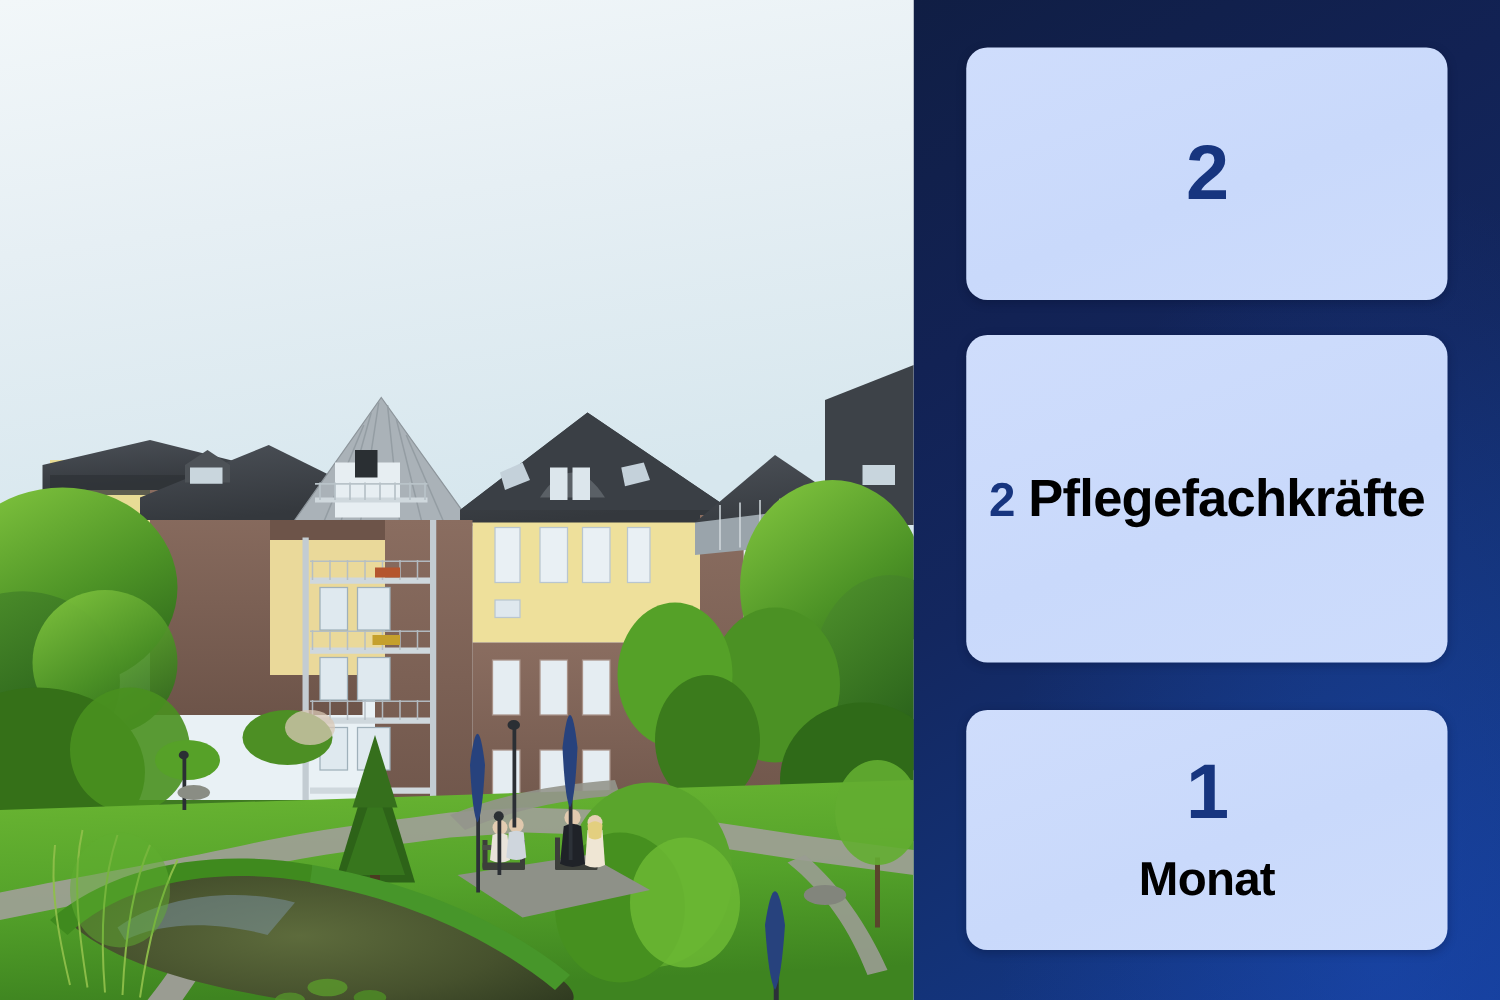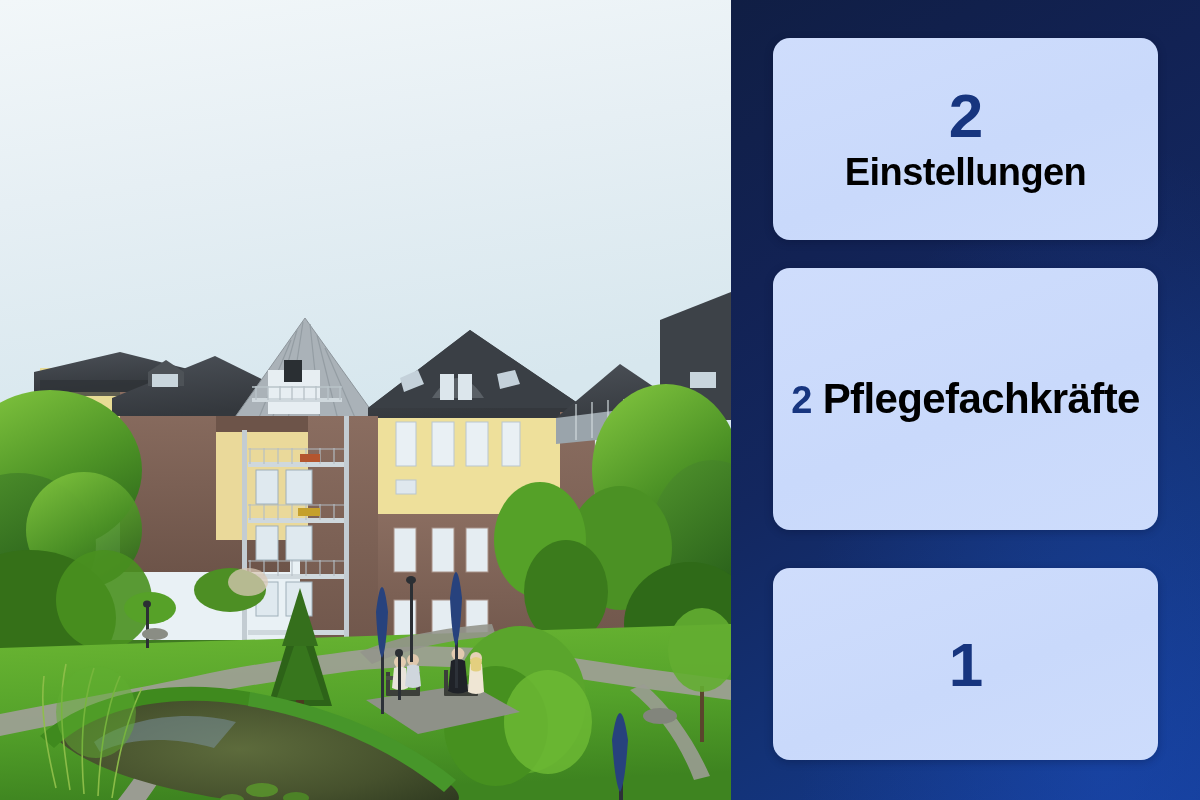--- a/index.html
+++ b/index.html
@@ -412,28 +412,28 @@
         <rect x="700" y="686" width="4" height="56" fill="#5a452c"></rect>
         <ellipse cx="702" cy="650" rx="34" ry="42" fill="#63ad31" opacity=".9"></ellipse>
       </g>
     </svg>
   </div>
 
   <div class="stats-panel">
 
     <div class="card card-1">
       <div class="big-num">2</div>
-      <div class="card-label">Einstellungen</div>
     </div>
 
     <div class="card card-2">
       <div class="inline-row">
         <span class="big-num">2</span>
         <span class="card-label">Pflegefachkräfte</span>
       </div>
     </div>
 
     <div class="card card-3">
       <div class="big-num">1</div>
+      <div class="card-label">Monat</div>
     </div>
 
   </div>
 </div>
 
 </body></html>

